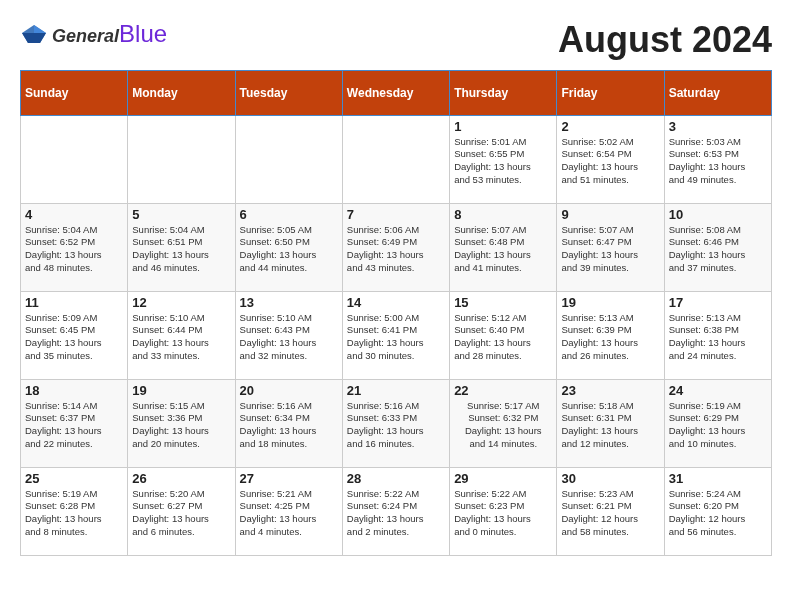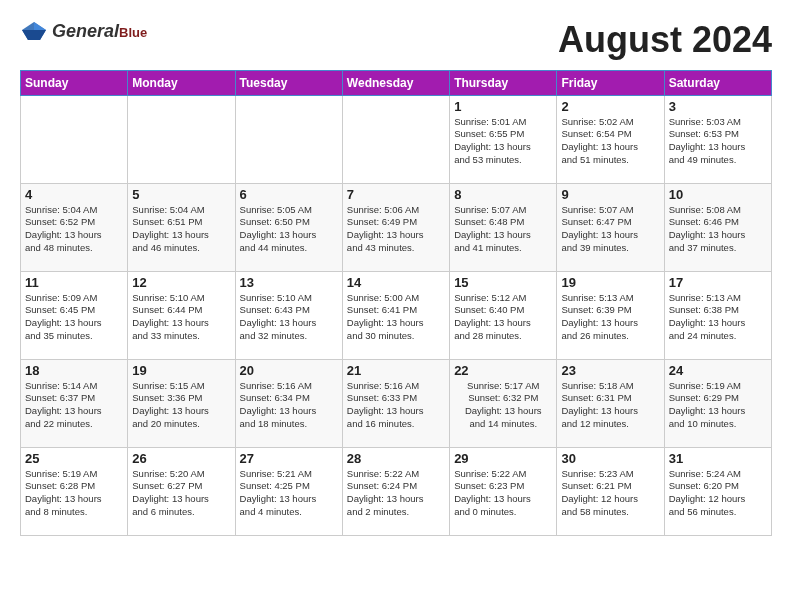--- a/index.html
+++ b/index.html
@@ -21,23 +21,23 @@
       align-items: center;
       gap: 4px;
     }
     .logo-text-general {
       font-size: 18px;
       font-weight: bold;
       color: #333;
       font-style: italic;
     }
     .logo-text-blue {
-      font-size: 13px;
-      font-weight: bold;
-      color: #7f1d1d;
+      font-size: 24px;
+      font-weight: normal;
+      color: #6d28d9;
     }
     .logo-icon {
       width: 28px;
       height: 22px;
     }
     .title-block {
       text-align: center;
       margin-left: 32px;
     }
     .month-year {
@@ -49,25 +49,25 @@
     .location {
       font-size: 14px;
       color: #555;
     }
     table {
       width: 100%;
       border-collapse: collapse;
       table-layout: fixed;
     }
     thead tr th {
-      background-color: #a21caf;
+      background-color: #c2410c;
       color: #fff;
       font-size: 12px;
       font-weight: bold;
-      padding: 5px 4px;
+      padding: 15px 4px;
       text-align: left;
       border: 1px solid #4488cc;
     }
     tbody tr td {
       border: 1px solid #ccc;
       vertical-align: top;
       padding: 3px 4px;
       height: 88px;
       font-size: 10px;
       color: #333;

